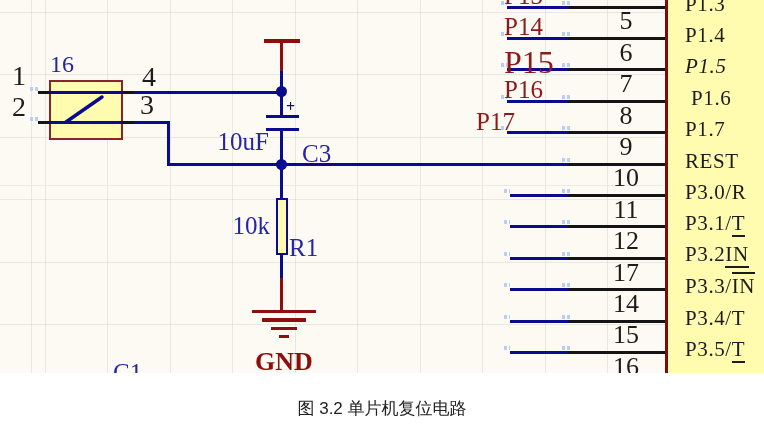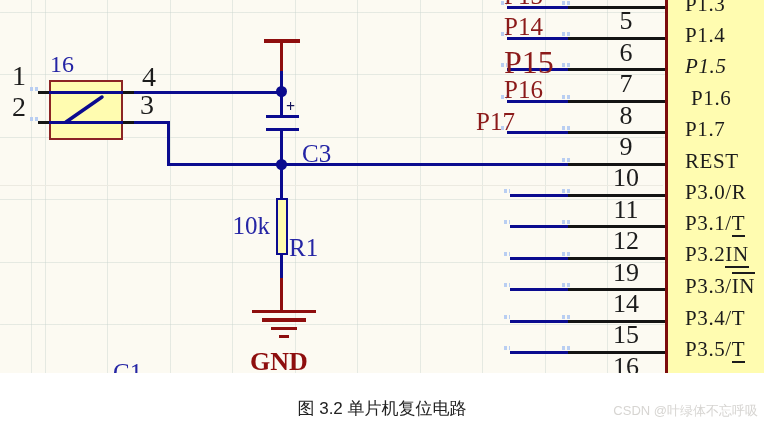--- a/index.html
+++ b/index.html
@@ -74,35 +74,36 @@
 
     <div class="redln" style="left:264px;top:39px;width:36px;height:3.5px;"></div>
     <div class="redln" style="left:279.5px;top:42px;width:3.5px;height:30px;"></div>
     <div class="wire" style="left:280px;top:71px;width:3px;height:45px;"></div>
     <div class="dot" style="left:276px;top:86px;"></div>
 
     <div class="txt" style="left:286px;top:99px;font-size:16px;font-weight:bold;color:#14145a;">+</div>
     <div class="wire" style="left:266px;top:114.5px;width:33px;height:3.5px;"></div>
     <div class="wire" style="left:266px;top:127.5px;width:33px;height:3.5px;"></div>
     <div class="wire" style="left:280px;top:130px;width:3px;height:34px;"></div>
+    <div class="txt blue-t" style="left:211px;top:129px;width:58px;text-align:right;font-size:25px;">10uF</div>
     <div class="txt blue-t" style="left:302px;top:141px;font-size:25px;">C3</div>
     <div class="dot" style="left:276px;top:158.5px;"></div>
 
     <div class="wire" style="left:280px;top:164px;width:3px;height:34px;"></div>
     <div class="ybox" style="left:276px;top:198px;width:12px;height:57px;border:2px solid #0b0b8f;"></div>
     <div class="txt blue-t" style="left:222px;top:213px;width:48px;text-align:right;font-size:25px;">10k</div>
     <div class="txt blue-t" style="left:289px;top:235px;font-size:25px;">R1</div>
     <div class="wire" style="left:280px;top:254px;width:3px;height:25px;"></div>
 
     <div class="redln" style="left:279.5px;top:278px;width:3.5px;height:33px;"></div>
     <div class="redln" style="left:252px;top:309.5px;width:64px;height:3.5px;"></div>
     <div class="redln" style="left:262px;top:318px;width:44px;height:3.5px;"></div>
     <div class="redln" style="left:271px;top:326.5px;width:26px;height:3.5px;"></div>
     <div class="redln" style="left:279px;top:334.5px;width:10px;height:3px;"></div>
-    <div class="txt red-t" style="left:250px;top:349px;width:68px;text-align:left;font-size:26px;">GND</div>
+    <div class="txt red-t" style="left:250px;top:349px;width:68px;text-align:center;font-size:26px;">GND</div>
 
     <div class="txt blue-t" style="left:113px;top:360px;font-size:25px;">C1</div>
 
     <div class="abs" style="left:665px;top:0;width:3px;height:373px;background:#7c0c0c;"></div>
     <div class="ybox" style="left:668px;top:0;width:96px;height:373px;"></div>
     <div id="rows" class="abs" style="left:0;top:0;width:764px;height:373px;">
   <div class="pin-row">
     <div class="stub pin-stub" style="left: 568px; top: 5.5px; width: 97px; height: 3px;"></div>
     <div class="wire pin-wire" style="left: 507px; top: 5.5px; width: 61px; height: 3px;"></div>
     <div class="emark mark-mid" style="left: 562px; top: 0.5px; width: 8px; height: 4px;"></div>
@@ -208,21 +209,21 @@
     <div class="txt blk-t pin-name" style="left: 685px; top: 244px; width: 80px; font-size: 21px; letter-spacing: 0.6px;">
       <span class="name-pre">P3.2</span><span class="name-mark under">IN</span>
     </div>
   </div>
 
   <div class="pin-row">
     <div class="stub pin-stub" style="left: 568px; top: 288.1px; width: 97px; height: 3px;"></div>
     <div class="wire pin-wire" style="left: 510px; top: 288.1px; width: 58px; height: 3px;"></div>
     <div class="emark mark-mid" style="left: 562px; top: 283.1px; width: 8px; height: 4px;"></div>
     <div class="emark mark-left" style="left: 504px; top: 283.1px; width: 6px; height: 4px;"></div>
-    <div class="txt blk-t pin-number" style="left: 598px; top: 259.6px; width: 56px; font-size: 26px; text-align: center;">19</div>
+    <div class="txt blk-t pin-number" style="left: 598px; top: 259.6px; width: 56px; font-size: 26px; text-align: center;">17</div>
 
     <div class="txt blk-t pin-name" style="left: 685px; top: 276.1px; width: 80px; font-size: 21px; letter-spacing: 0.6px;">
       <span class="name-pre">P3.3/</span><span class="name-mark over">IN</span>
     </div>
   </div>
 
   <div class="pin-row">
     <div class="stub pin-stub" style="left: 568px; top: 319.5px; width: 97px; height: 3px;"></div>
     <div class="wire pin-wire" style="left: 510px; top: 319.5px; width: 58px; height: 3px;"></div>
     <div class="emark mark-mid" style="left: 562px; top: 314.5px; width: 8px; height: 4px;"></div>
@@ -251,14 +252,13 @@
     <div class="txt blk-t pin-number" style="left: 598px; top: 353.8px; width: 56px; font-size: 26px; text-align: center;">16</div>
 
     <div class="txt blk-t pin-name" style="left: 685px; top: 370.3px; width: 80px; font-size: 21px; letter-spacing: 0.6px;">
       <span class="name-pre"></span>
     </div>
   </div>
 </div>
   </div>
 
   <div class="caption">图 3.2  单片机复位电路</div>
-  <div class="watermark">CSDN @叶绿体不忘呼吸</div>
 </div>
 
 </body></html>

